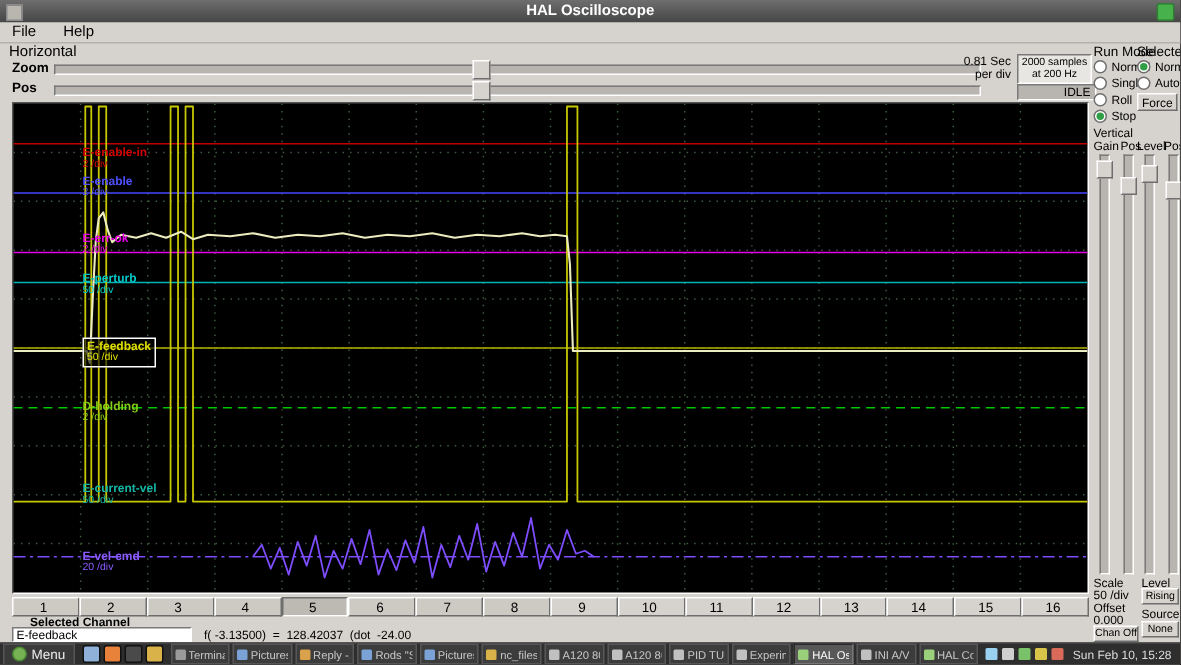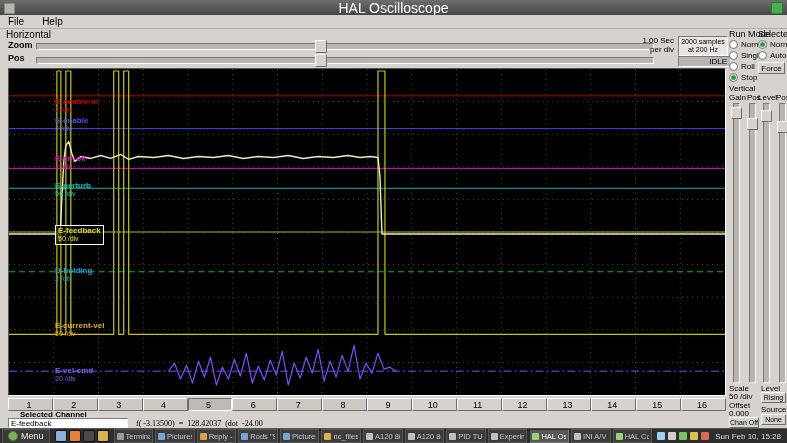--- a/index.html
+++ b/index.html
@@ -1,21 +1,21 @@
 <!DOCTYPE html>
 <html><head>
 <meta charset="utf-8">
 <style>
   html,body{margin:0;padding:0;background:#222;}
   .screen{position:relative;width:787px;height:443px;background:#d6d3ce;overflow:hidden;
           font-family:"Liberation Sans",sans-serif;color:#000;}
   
   .titlebar{position:absolute;left:0;top:0;width:787px;height:15px;
             background:linear-gradient(#6e6e6e,#454545);display:flex;align-items:center;justify-content:center;}
-  .titlebar .title{color:#fff;font-size:14px;font-weight:normal;}
+  .titlebar .title{color:#fff;font-size:10px;font-weight:bold;}
   .win-icon{position:absolute;left:4px;top:3px;width:9px;height:9px;background:#b9b6b0;border:1px solid #888;}
   .green-badge{position:absolute;right:4px;top:2px;width:10px;height:10px;background:#47b14b;border-radius:2px;border:1px solid #2e7d32;}
   
   .menubar{position:absolute;left:0;top:15px;width:787px;height:13px;background:#d6d3ce;border-bottom:1px solid #b4b1ac;
            display:flex;align-items:center;gap:14px;padding-left:6px;font-size:10px;}
   .menu-item{padding:0 2px;cursor:default;}
   
   .lbl{position:absolute;font-size:9px;font-weight:bold;}
   .lbl10{position:absolute;font-size:10px;}
   .trough{background:#b8b5b0;border:1px solid;border-color:#7a7a7a #fff #fff #7a7a7a;}
@@ -49,21 +49,21 @@
   .ch-label .ch-scale{display:block;font-size:7px;}
   .ch-label.sel{border:1px solid #fff;padding:1px 2px;background:rgba(0,0,0,.6);}
   
   .chan-row{position:absolute;left:8px;top:398px;width:718px;height:13px;display:flex;}
   .chan-btn{flex:1;min-width:0;background:#d6d3ce;border:1px solid;border-color:#fff #6e6e6e #6e6e6e #fff;
             font-size:9px;line-height:11px;padding-left:3px;box-sizing:border-box;}
   .chan-btn.used{background:#cdc9c3;}
   .chan-btn.pressed{background:#bdb9b3;border-color:#6e6e6e #fff #fff #6e6e6e;}
   .entry{position:absolute;background:#fff;border:1px solid;border-color:#7a7a7a #fff #fff #7a7a7a;
          font-size:8px;font-family:"Liberation Sans",sans-serif;padding:0 2px;box-sizing:border-box;}
-  .readout{position:absolute;font-family:Liberation Serif, serif;font-size:8px;white-space:pre;}
+  .readout{position:absolute;font-family:Liberation Sans, sans-serif;font-size:8px;white-space:pre;}
   
   .taskbar{position:absolute;left:0;top:428px;width:787px;height:15px;background:#2e2e2e;border-top:1px solid #555;
            display:flex;align-items:center;box-sizing:border-box;padding:0 2px;gap:2px;}
   .menu-btn{display:flex;align-items:center;gap:3px;height:13px;padding:0 5px;background:#3a3a3a;border:1px solid #555;
             color:#eee;font-size:9px;flex:none;}
   .mint-dot{width:8px;height:8px;border-radius:50%;background:#77b255;border:1px solid #4a8a33;}
   .launchers{display:flex;gap:2px;flex:none;margin:0 3px;}
   .launch-ic{width:10px;height:10px;border-radius:2px;border:1px solid #111;}
   .twin{flex:1;min-width:0;display:flex;align-items:center;gap:2px;height:12px;background:#3c3c3c;
         border:1px solid #565656;color:#c8c8c8;font-size:7.5px;padding:0 2px;overflow:hidden;}
@@ -94,21 +94,21 @@
   <div class="lbl" style="left:8px;top:40px;">Zoom</div>
   <div class="trough hslider" style="left:36px;top:43px;width:616px;">
       <div class="hhandle" style="left: calc(46% - 5px);"></div>
     </div>
   <div class="lbl" style="left:8px;top:53px;">Pos</div>
   <div class="trough hslider" style="left:36px;top:57px;width:616px;">
       <div class="hhandle" style="left: calc(46% - 5px);"></div>
     </div>
 
   <div class="rt-text" style="left:614px;top:36px;width:60px;">
-    <span>1.00 Sec</span><br><span>per div</span>
+    <span>0.81 Sec</span><br><span>per div</span>
   </div>
   <div class="samples-box" style="left:678px;top:36px;width:48px;height:17px;">
     <span>2000 samples</span><br><span>at 200 Hz</span>
   </div>
   <div class="idle-bar" style="left:678px;top:56px;width:48px;height:9px;">IDLE</div>
 
   <div class="panel-title" style="left:729px;top:29px;">Run Mode</div>
   <div class="radio-col" style="left:729px;top:40px;">
       <div class="radio-row">
         <span class="radio"></span>
@@ -221,25 +221,25 @@
         <span class="ch-scale">2 /div</span>
       </div>
       <div class="ch-label" style="top: 113px; color: rgb(0, 200, 200);">
         <span class="ch-name">E-perturb</span>
         <span class="ch-scale">50 /div</span>
       </div>
       <div class="ch-label sel" style="top: 156px; color: rgb(224, 224, 0);">
         <span class="ch-name">E-feedback</span>
         <span class="ch-scale">50 /div</span>
       </div>
-      <div class="ch-label" style="top: 198px; color: #0ea5e9;">
+      <div class="ch-label" style="top: 198px; color: #84cc16;">
         <span class="ch-name">D-holding</span>
         <span class="ch-scale">2 /div</span>
       </div>
-      <div class="ch-label" style="top: 253px; color: #eab308;">
+      <div class="ch-label" style="top: 253px; color: #14b8a6;">
         <span class="ch-name">E-current-vel</span>
         <span class="ch-scale">50 /div</span>
       </div>
       <div class="ch-label" style="top: 298px; color: rgb(138, 92, 255);">
         <span class="ch-name">E-vel-cmd</span>
         <span class="ch-scale">20 /div</span>
       </div>
     </div>
 
   <div class="chan-row" id="chan-row">

